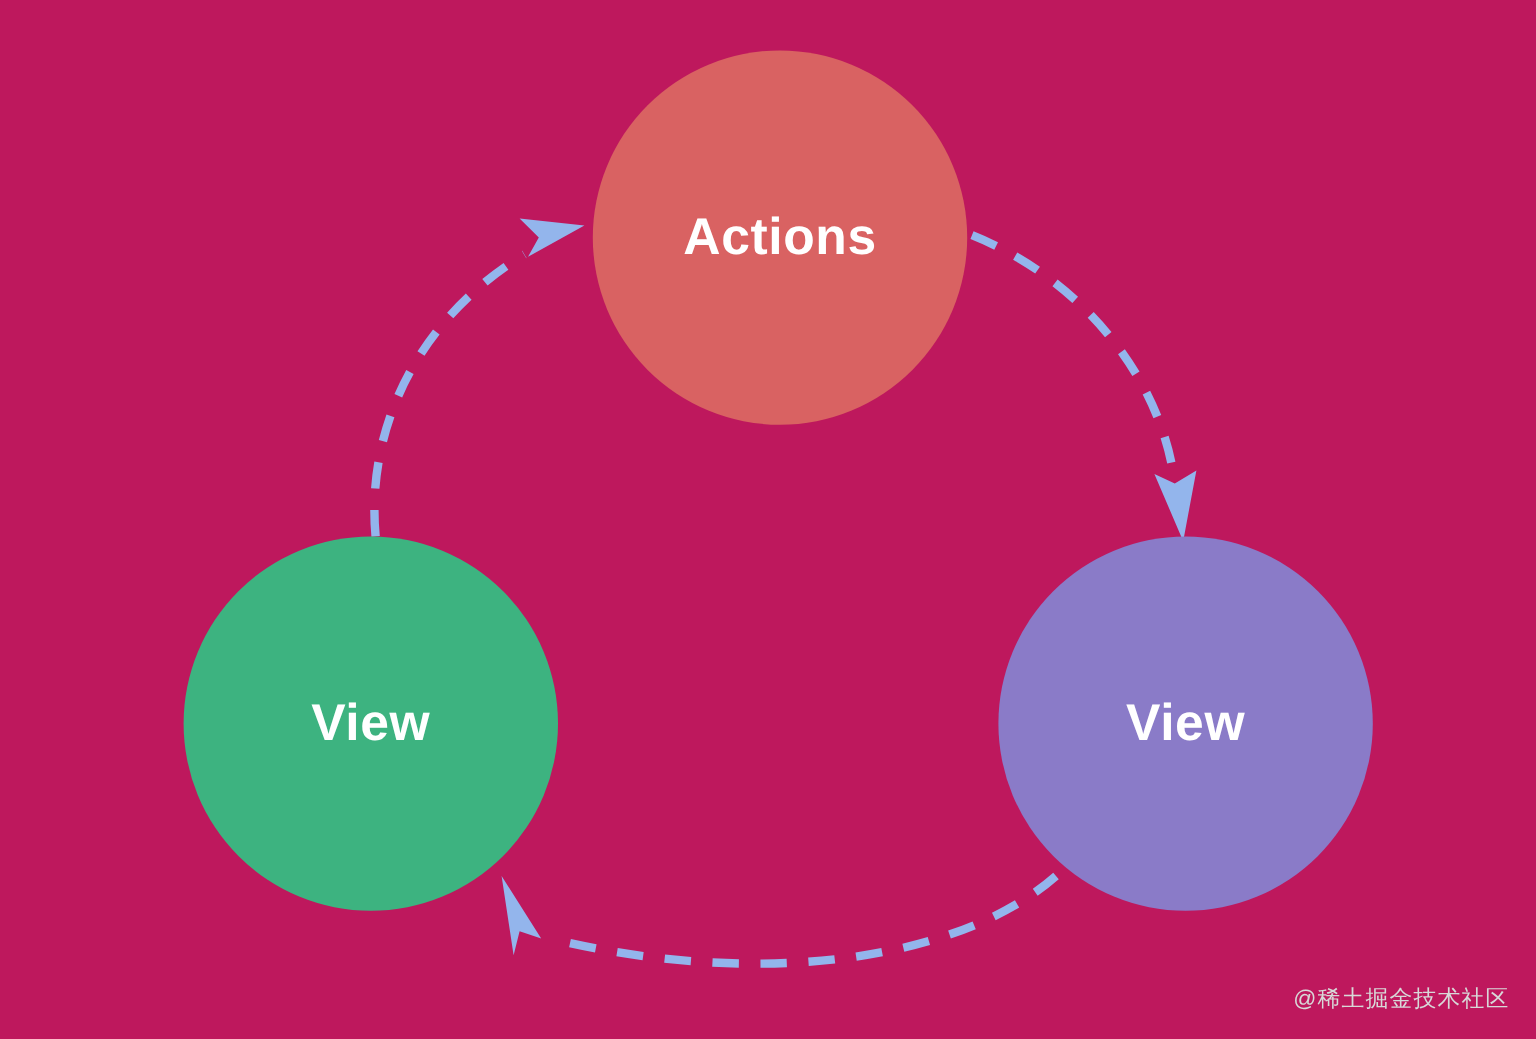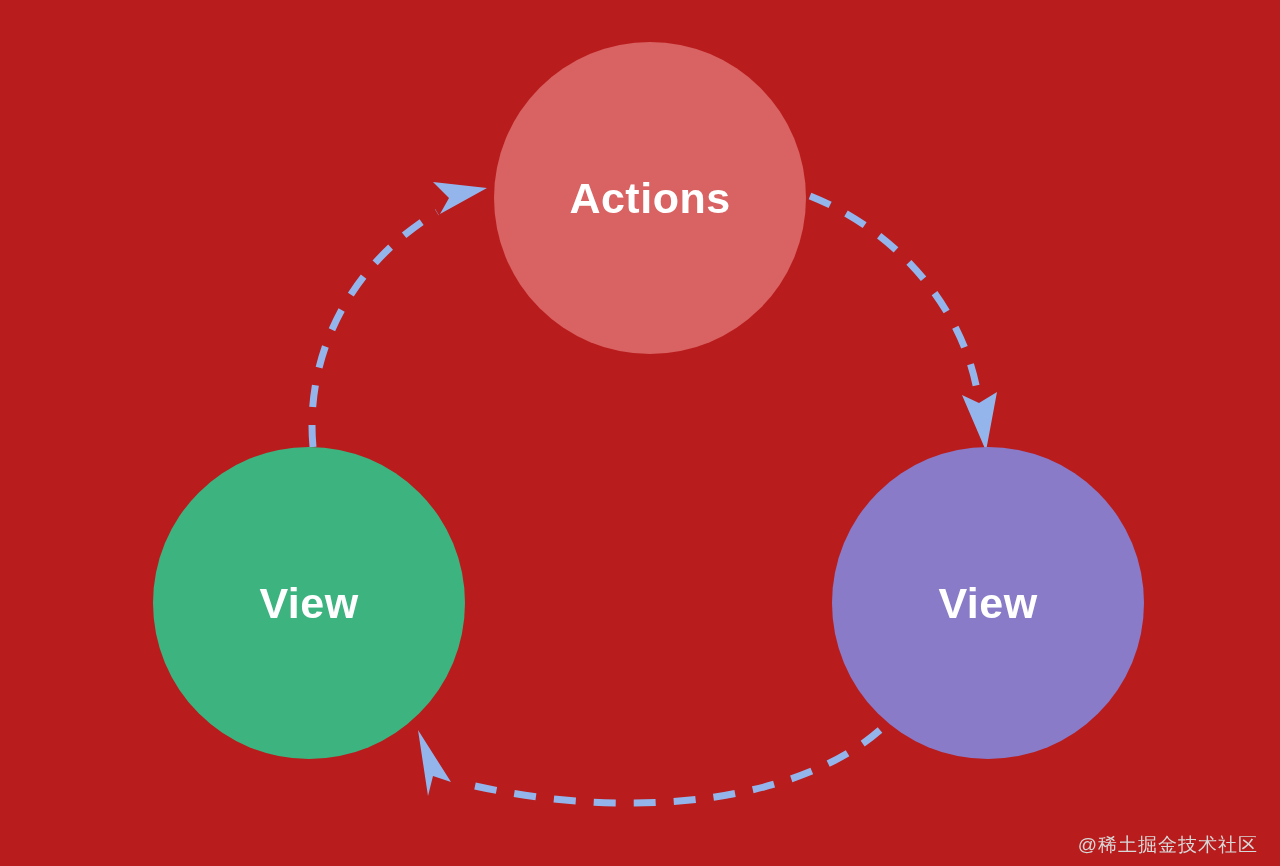--- a/index.html
+++ b/index.html
@@ -54,32 +54,32 @@
   }
   #node-state {
     left: 832px;
     top: 447px;
     width: 312px;
     height: 312px;
   }
   #watermark {
     position: absolute;
     right: 22px;
-    bottom: 8px;
+    bottom: 21px;
     font-size: 19px;
     color: #d8d8d8;
     letter-spacing: 1px;
     user-select: none;
     white-space: nowrap;
   }
 </style>
 </head>
 <body style="background: rgb(255, 255, 255);">
 
-<div id="canvas" style="background: #b91c1c;">
+<div id="canvas" style="background: #be185d;">
 
   <svg id="flow-svg" viewBox="0 0 1280 866">
 
     <g>
       <path d="M 313,447 C 305,360 345,268 437,212" fill="none" stroke="#93b5ec" stroke-width="7" stroke-dasharray="22 18" stroke-linecap="butt"></path>
       <polygon points="487,188 440,214 449,198 433,182" fill="#93b5ec"></polygon>
     </g>
 
     <g>
       <path d="M 810,196 C 900,232 962,310 977,390" fill="none" stroke="#93b5ec" stroke-width="7" stroke-dasharray="22 18" stroke-linecap="butt"></path>

